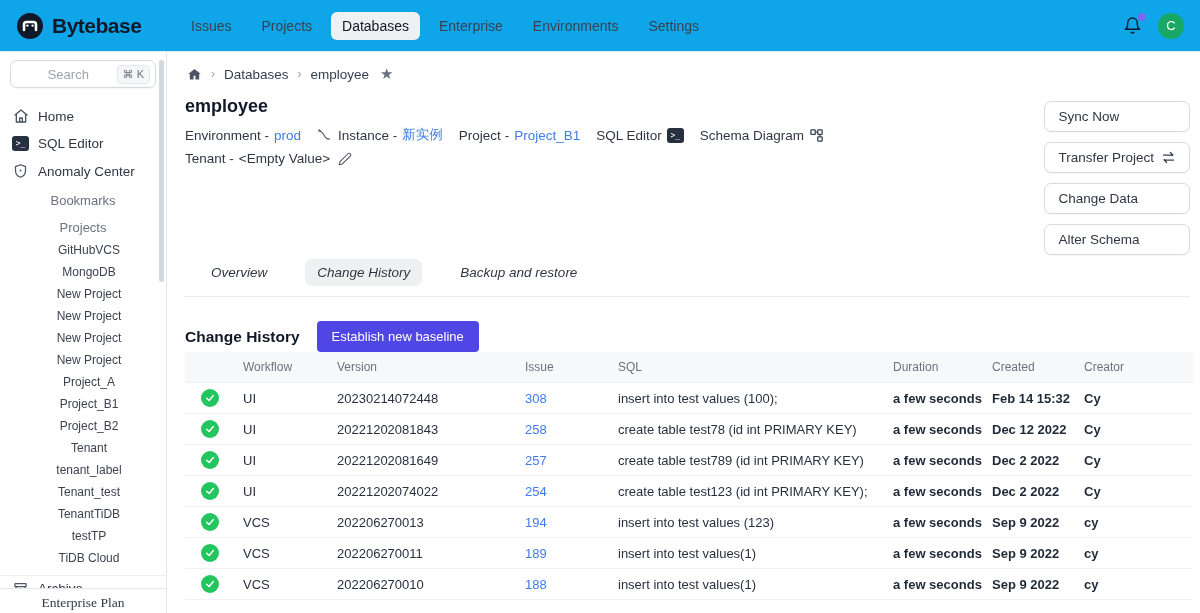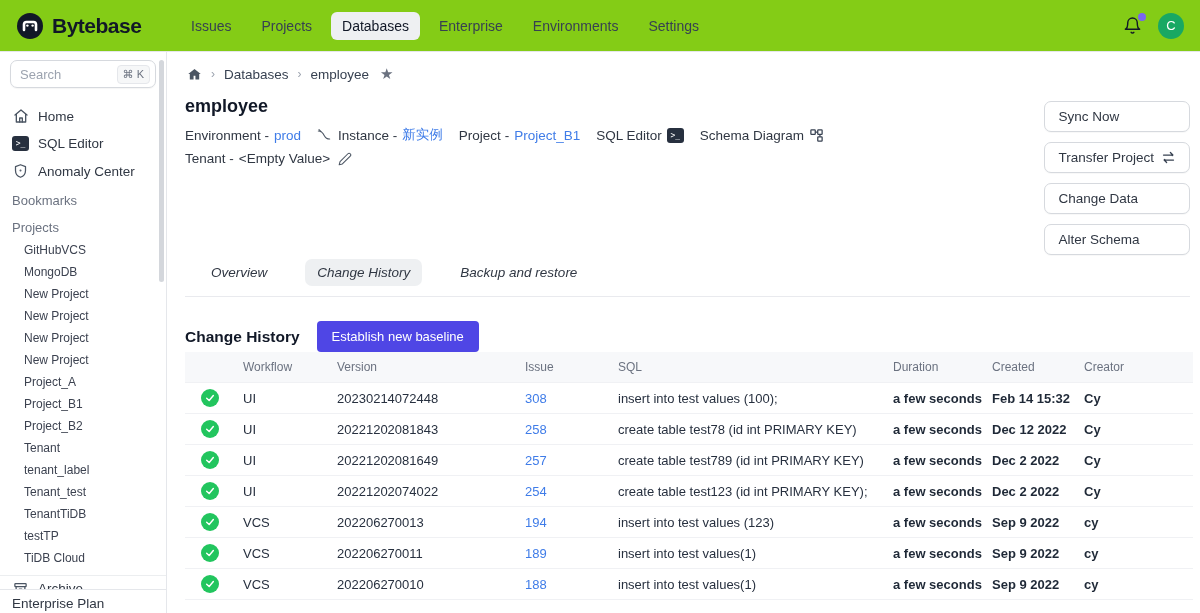--- a/index.html
+++ b/index.html
@@ -2,53 +2,53 @@
 <html><head>
 <meta charset="utf-8">
 <style>
   * { margin:0; padding:0; box-sizing:border-box; }
   html,body { width:1200px; height:613px; overflow:hidden; background:#fff;
     font-family:"Liberation Sans", sans-serif; color:#1f2937; }
   svg { display:block; }
 
   
   .topnav { height:52px; display:flex; align-items:center; border-bottom:1px solid #e5e7eb;
-    padding:0 16px; background:#84cc16; }
+    padding:0 16px; background:#0ea5e9; }
   .brand { display:flex; align-items:center; gap:8px; width:164px; }
   .brand-name { font-size:21px; font-weight:bold; color:#111827; letter-spacing:-0.5px; }
   .nav-links { display:flex; align-items:center; gap:8px; }
   .nav-link { font-size:14px; color:#374151; padding:6px 11px; border-radius:6px; cursor:pointer; }
   .nav-link.active { background:#eef0f2; color:#111827; }
   .topnav-right { margin-left:auto; display:flex; align-items:center; gap:16px; }
   .bell-wrap { position:relative; }
   .bell-dot { position:absolute; top:-3px; right:-4px; width:8px; height:8px; border-radius:50%; }
   .avatar { width:26px; height:26px; border-radius:50%; color:#fff; font-size:13px;
     display:flex; align-items:center; justify-content:center; }
 
   
   .page { display:flex; height:561px; }
   .sidebar { width:167px; border-right:1px solid #e5e7eb; position:relative; padding-top:8px;
-    flex-shrink:0; }
+    flex-shrink:0;text-align:center; }
   .main { flex:1; padding:13px 10px 0 18px; position:relative; overflow:hidden; }
 
   
   .search-box { margin:0 10px 14px 10px; height:28px; border:1px solid #d6d9de; border-radius:7px;
     display:flex; align-items:center; padding:0 5px 0 9px; box-shadow:0 1px 1px rgba(0,0,0,0.04); }
   .search-ph { color:#9ca3af; font-size:13px; flex:1; }
   .kbd { font-size:11px; color:#6b7280; background:#f6f7f8; border:1px solid #e5e7eb;
     border-radius:4px; padding:2px 5px; white-space:nowrap; }
   .side-item { display:flex; align-items:center; gap:9px; padding:6px 12px; font-size:13.5px;
     color:#303743; cursor:pointer; }
   .side-item .ico { width:17px; display:flex; justify-content:center; color:#4b5563; }
   .side-section { padding:8px 12px 4px 12px; font-size:13px; color:#6b7280; }
   .proj-item { padding:3.5px 12px 3.5px 24px; font-size:12px; color:#3c4250; cursor:pointer;
     height:22px; line-height:15px; }
   .archive-row { border-top:1px solid #eceef0; margin-top:6px; padding-top:5px; }
   .plan-bar { position:absolute; bottom:0; left:0; right:0; border-top:1px solid #e5e7eb;
-    background:#fff; padding:6px 12px 2px 12px; font-size:13.5px; color:#303743; }
+    background:#fff; padding:6px 12px 2px 12px; font-size:13.5px; color:#303743;font-family:Liberation Serif, serif; }
   .side-scrollbar { position:absolute; top:8px; right:2px; width:5px; height:222px;
     background:#d4d7dc; border-radius:3px; }
 
   
   .breadcrumb { display:flex; align-items:center; gap:9px; font-size:13.5px; color:#374151;
     margin-bottom:13px; padding-left:2px; }
   .crumb-sep { color:#9ca3af; font-size:12px; }
   .crumb-star { color:#6b7280; font-size:15px; margin-left:2px; }
   .head-flex { display:flex; justify-content:space-between; align-items:flex-start; }
   .page-title { font-size:18px; font-weight:bold; color:#111827; margin-bottom:9px; }

